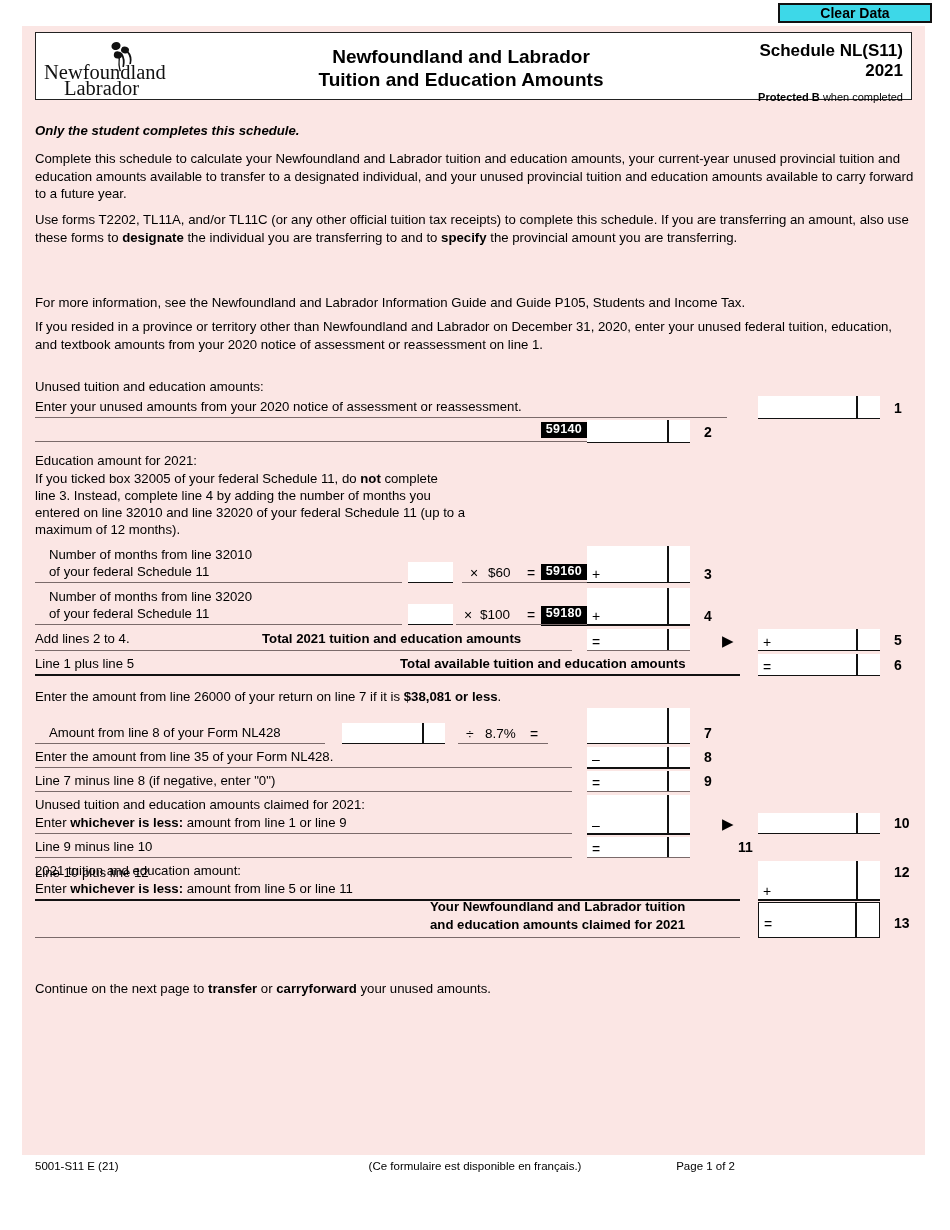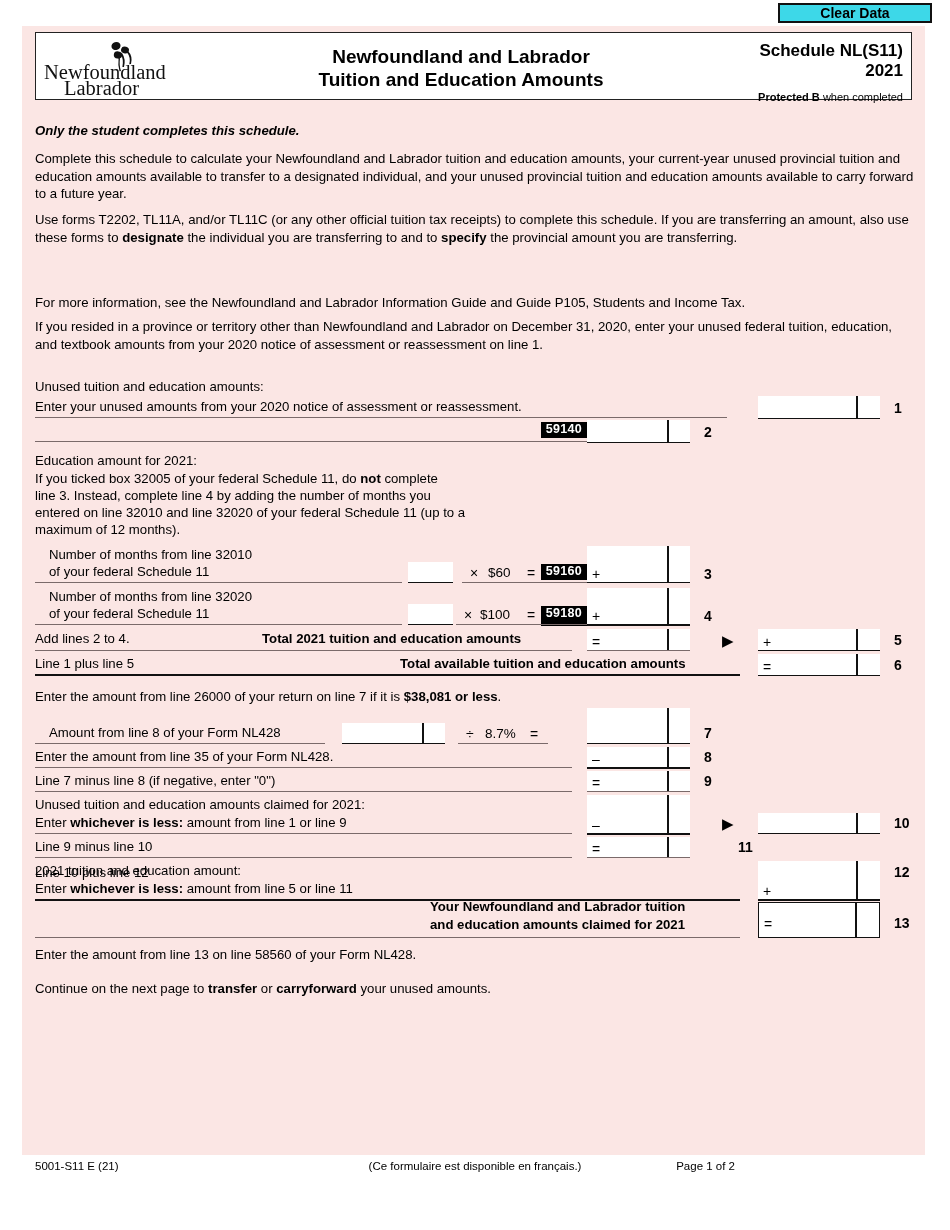--- a/index.html
+++ b/index.html
@@ -255,21 +255,20 @@
   <div class="t" style="left:13px;top:838px;">Line 10 plus line 12</div>
   <div class="t bold" style="left:408px;top:872px;">Your Newfoundland and Labrador tuition</div>
   <div class="t bold" style="left:408px;top:890px;">and education amounts claimed for 2021</div>
   <div class="rule" style="left:13px;top:911px;width:705px;"></div>
   <div class="fld boxed" style="left:736px;top:876px;width:122px;height:36px;">
     <div class="sep" style="left:96px;"></div>
     <div class="op" style="bottom:6px;">=</div>
   </div>
   <div class="lineno" style="left:872px;top:889px;">13</div>
 
-  <div class="t" style="left:13px;top:920px;">Enter the amount from line 13 on line 58560 of your Form NL428.</div>
   <div class="t" style="left:13px;top:954px;"><span>Continue on the next page to </span><b>transfer</b><span> or </span><b>carryforward</b><span> your unused amounts.</span></div>
 
 </div>
 
 <div id="footer">
   <div class="f" style="left:35px;top:0;">5001-S11 E (21)</div>
   <div class="f" style="left:0;top:0;width:950px;text-align:center;">(Ce formulaire est disponible en français.)</div>
   <div class="f" style="right:35px;top:0;">Page 1 of 2</div>
 </div>
 

